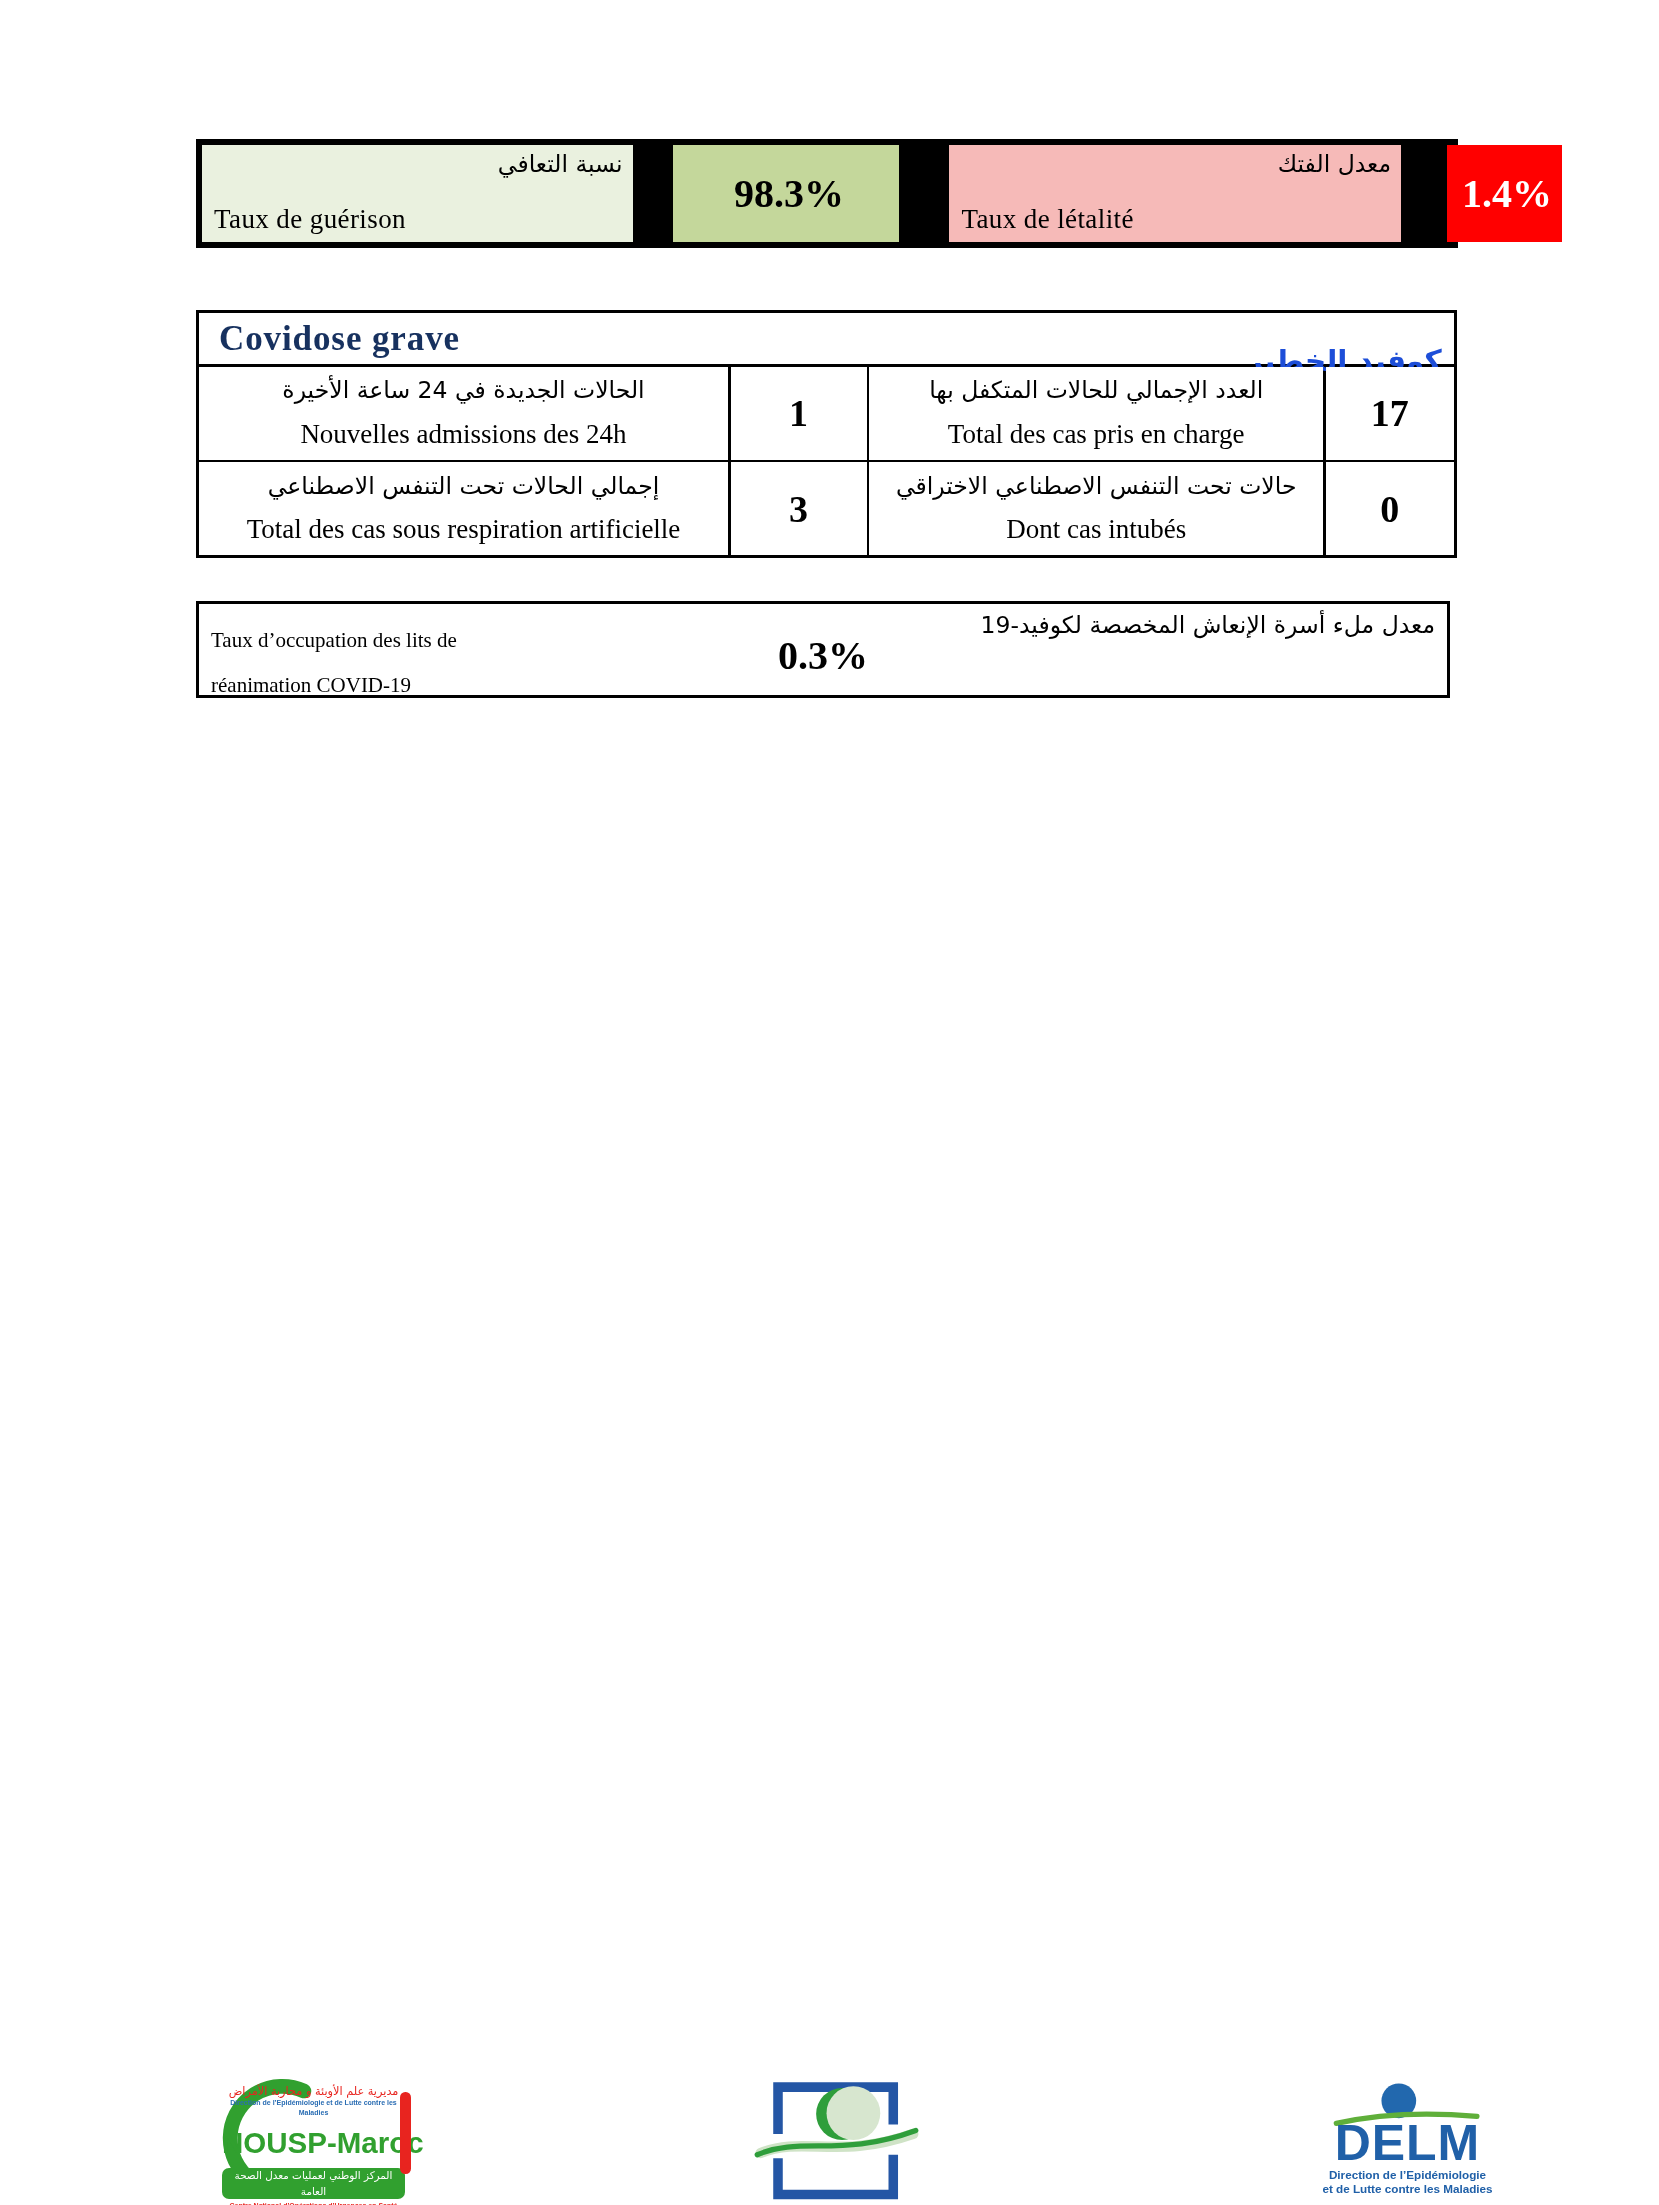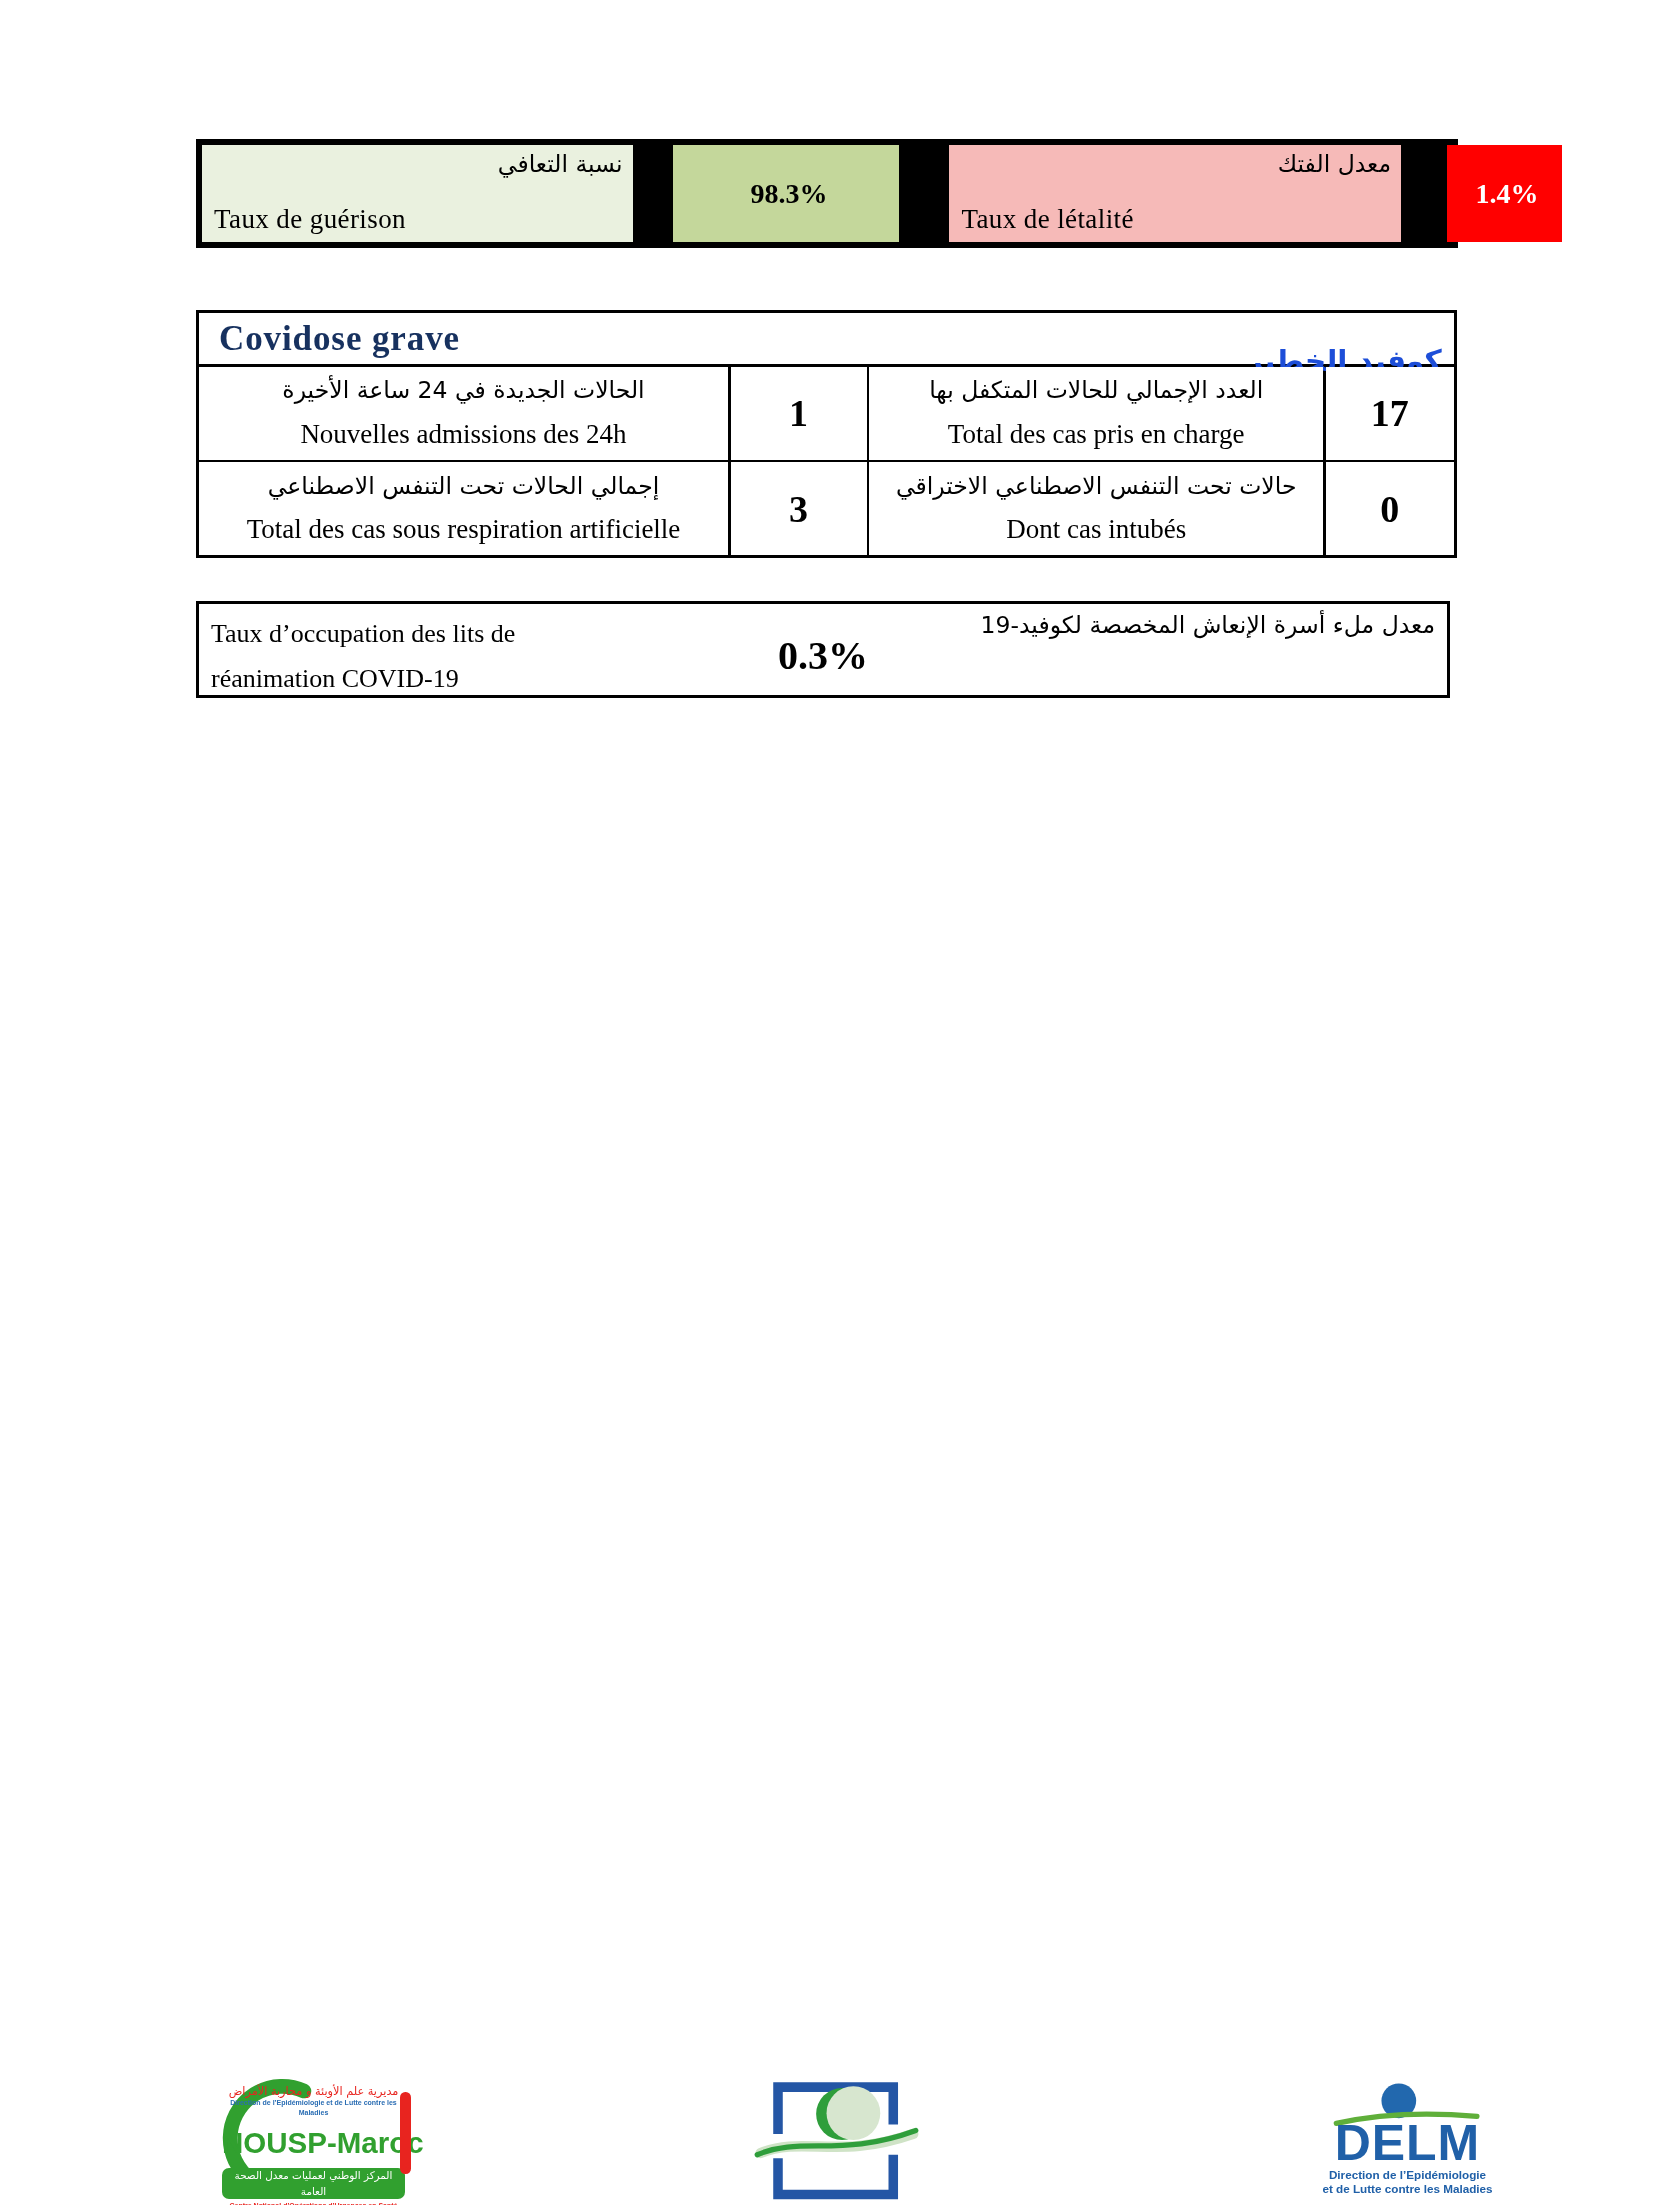--- a/index.html
+++ b/index.html
@@ -22,21 +22,21 @@
   .cell.fatality-label{width:452px;background:#f6bab8;margin-left:10.4px;}
   .cell.fatality-value{width:115px;background:#ff0000;margin-left:5.2px;}
   .rates-table .fr-label{
     position:absolute;left:12px;bottom:7px;font-size:27px;letter-spacing:0.4px;
   }
   .rates-table .ar-label{
     position:absolute;right:10.4px;top:5.2px;font-size:23.5px;
   }
   .rates-table .big-value{
     position:absolute;inset:0;display:flex;align-items:center;justify-content:center;
-    font-size:28px;font-weight:700;margin-left:6px;
+    font-size:40px;font-weight:700;margin-left:6px;
   }
   .cell.fatality-value .big-value{color:#ffffff;}
 
   
   .severe-table{
     position:absolute;left:196px;top:310px;
     border:3.5px solid #000;background:#000;
     display:grid;grid-template-columns:529px 136px 454px 128px;
     grid-template-rows:51px 93px 93px;gap:2.6px;width:1255px;
   }
@@ -47,21 +47,21 @@
   .label-cell{display:flex;flex-direction:column;align-items:center;justify-content:center;gap:13px;padding:3.5px 7px;box-sizing:border-box;}
   .label-cell .ar{font-size:23.5px;line-height:29.5px;text-align:center;}
   .label-cell .fr{font-size:27px;line-height:31px;text-align:center;}
   .value-cell{display:flex;align-items:center;justify-content:center;font-size:38px;font-weight:700;}
 
   
   .occupancy-box{
     position:absolute;left:196px;top:601px;width:1248px;height:91px;
     border:3.5px solid #000;background:#fff;padding:0;
   }
-  .occupancy-fr{position:absolute;left:12px;top:7px;font-size:26px;line-height:45px;font-family:Liberation Serif, serif;}
+  .occupancy-fr{position:absolute;left:12px;top:14px;font-size:21px;line-height:45px;font-family:Liberation Serif, serif;}
   .occupancy-ar{position:absolute;right:12px;top:7px;font-size:23.5px;}
   .occupancy-value{
     position:absolute;left:50%;top:56%;transform:translate(-50%,-50%);
     font-size:40px;font-weight:700;
   }
 
   
   .footer{position:absolute;left:0;top:2068px;width:1660px;height:137px;}
 
   .nousp-logo{position:absolute;left:172px;top:8.7px;width:269px;height:126px;font-family:"Liberation Sans",sans-serif;}

